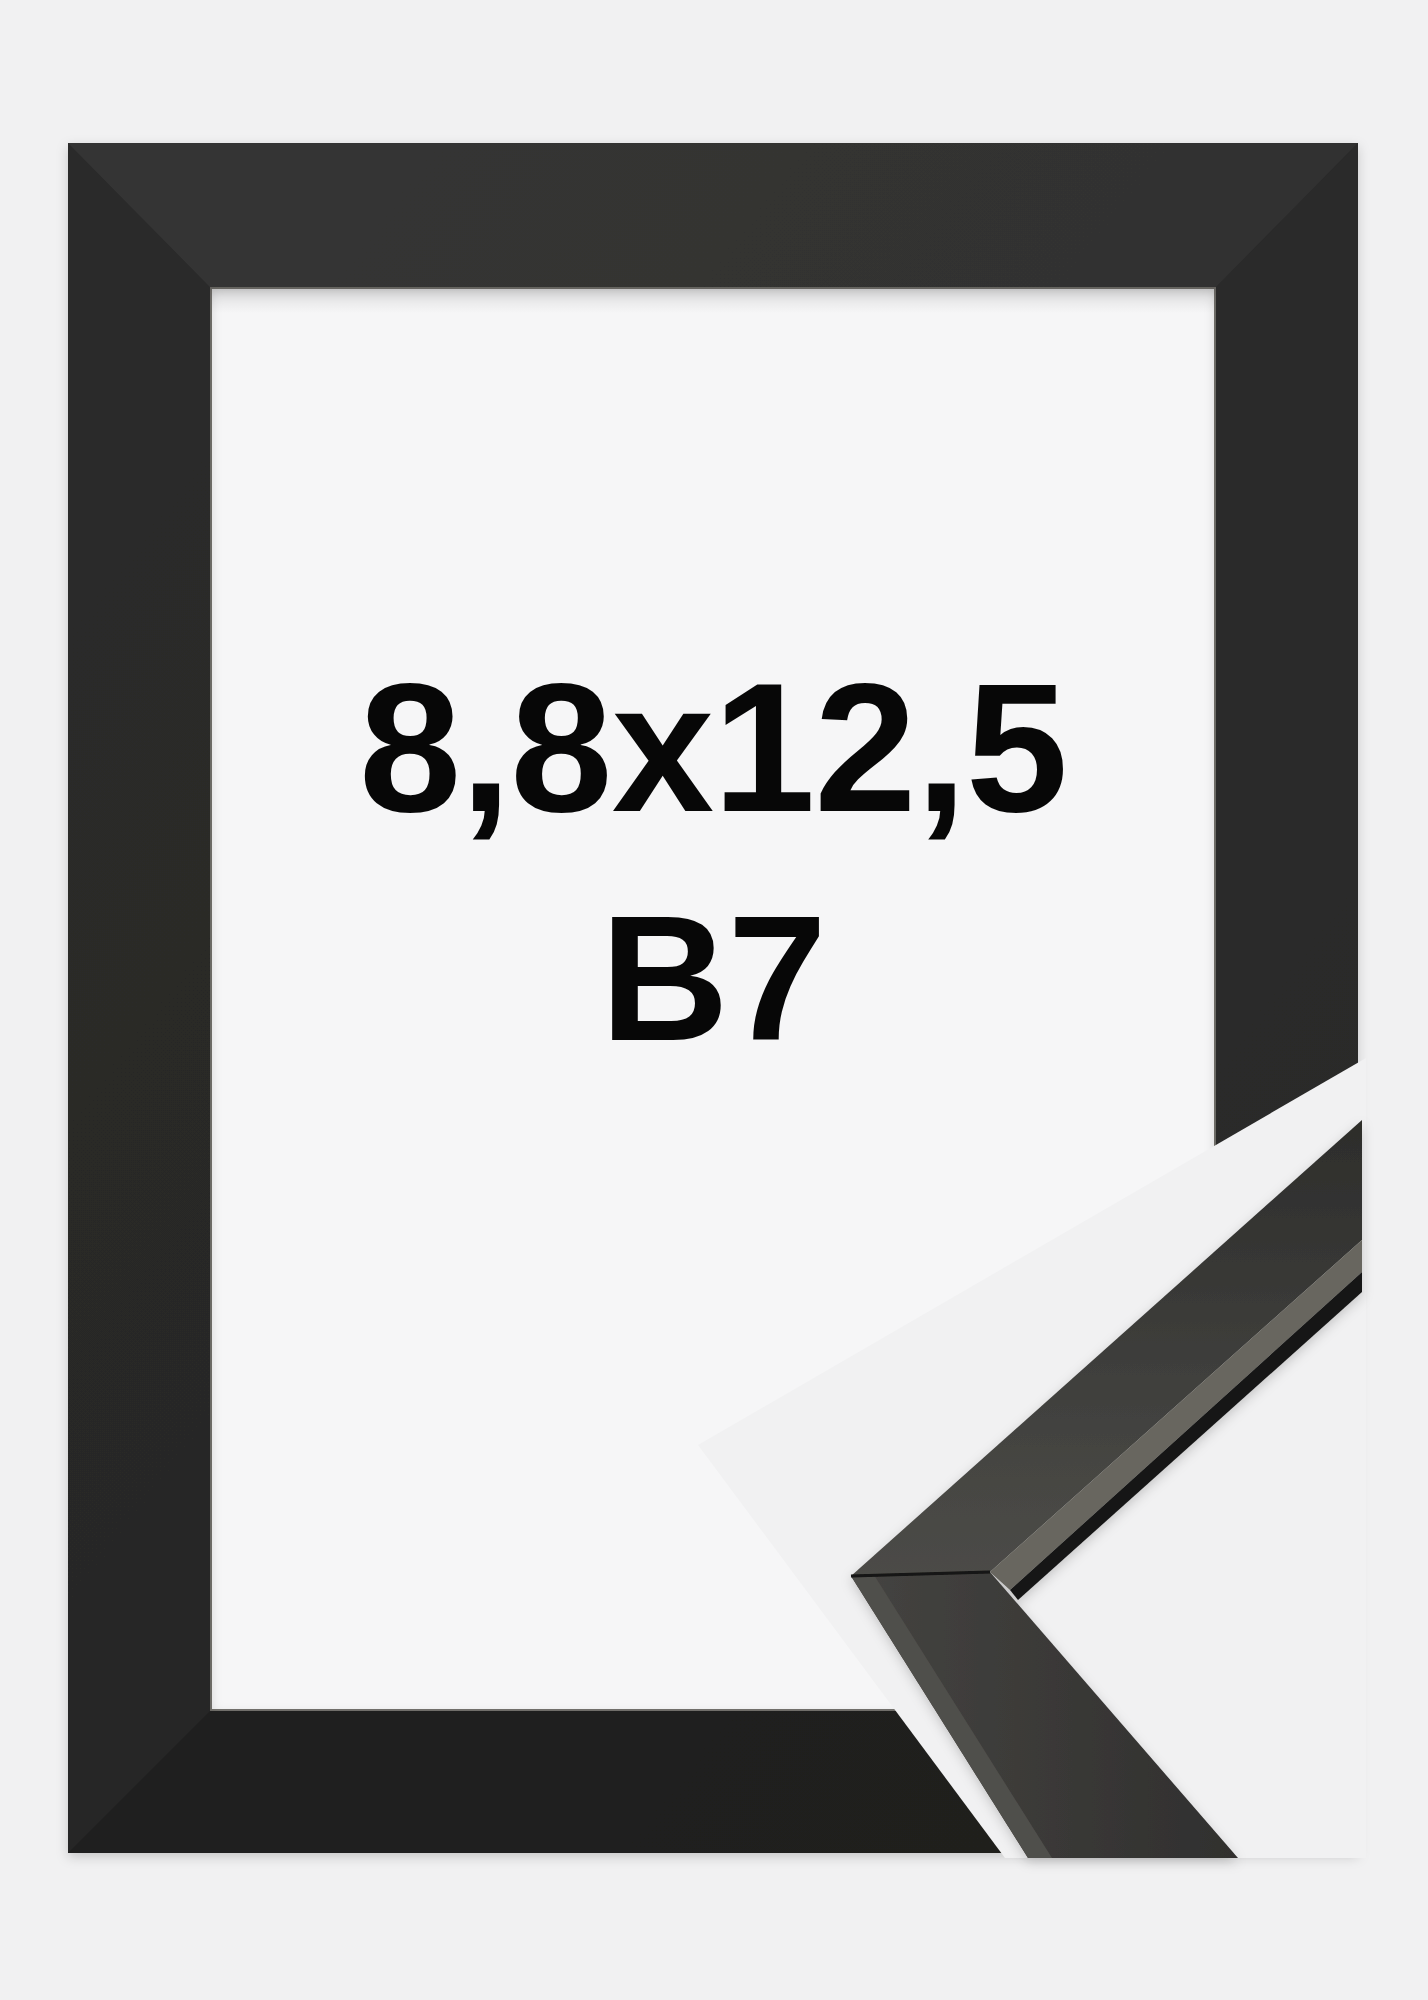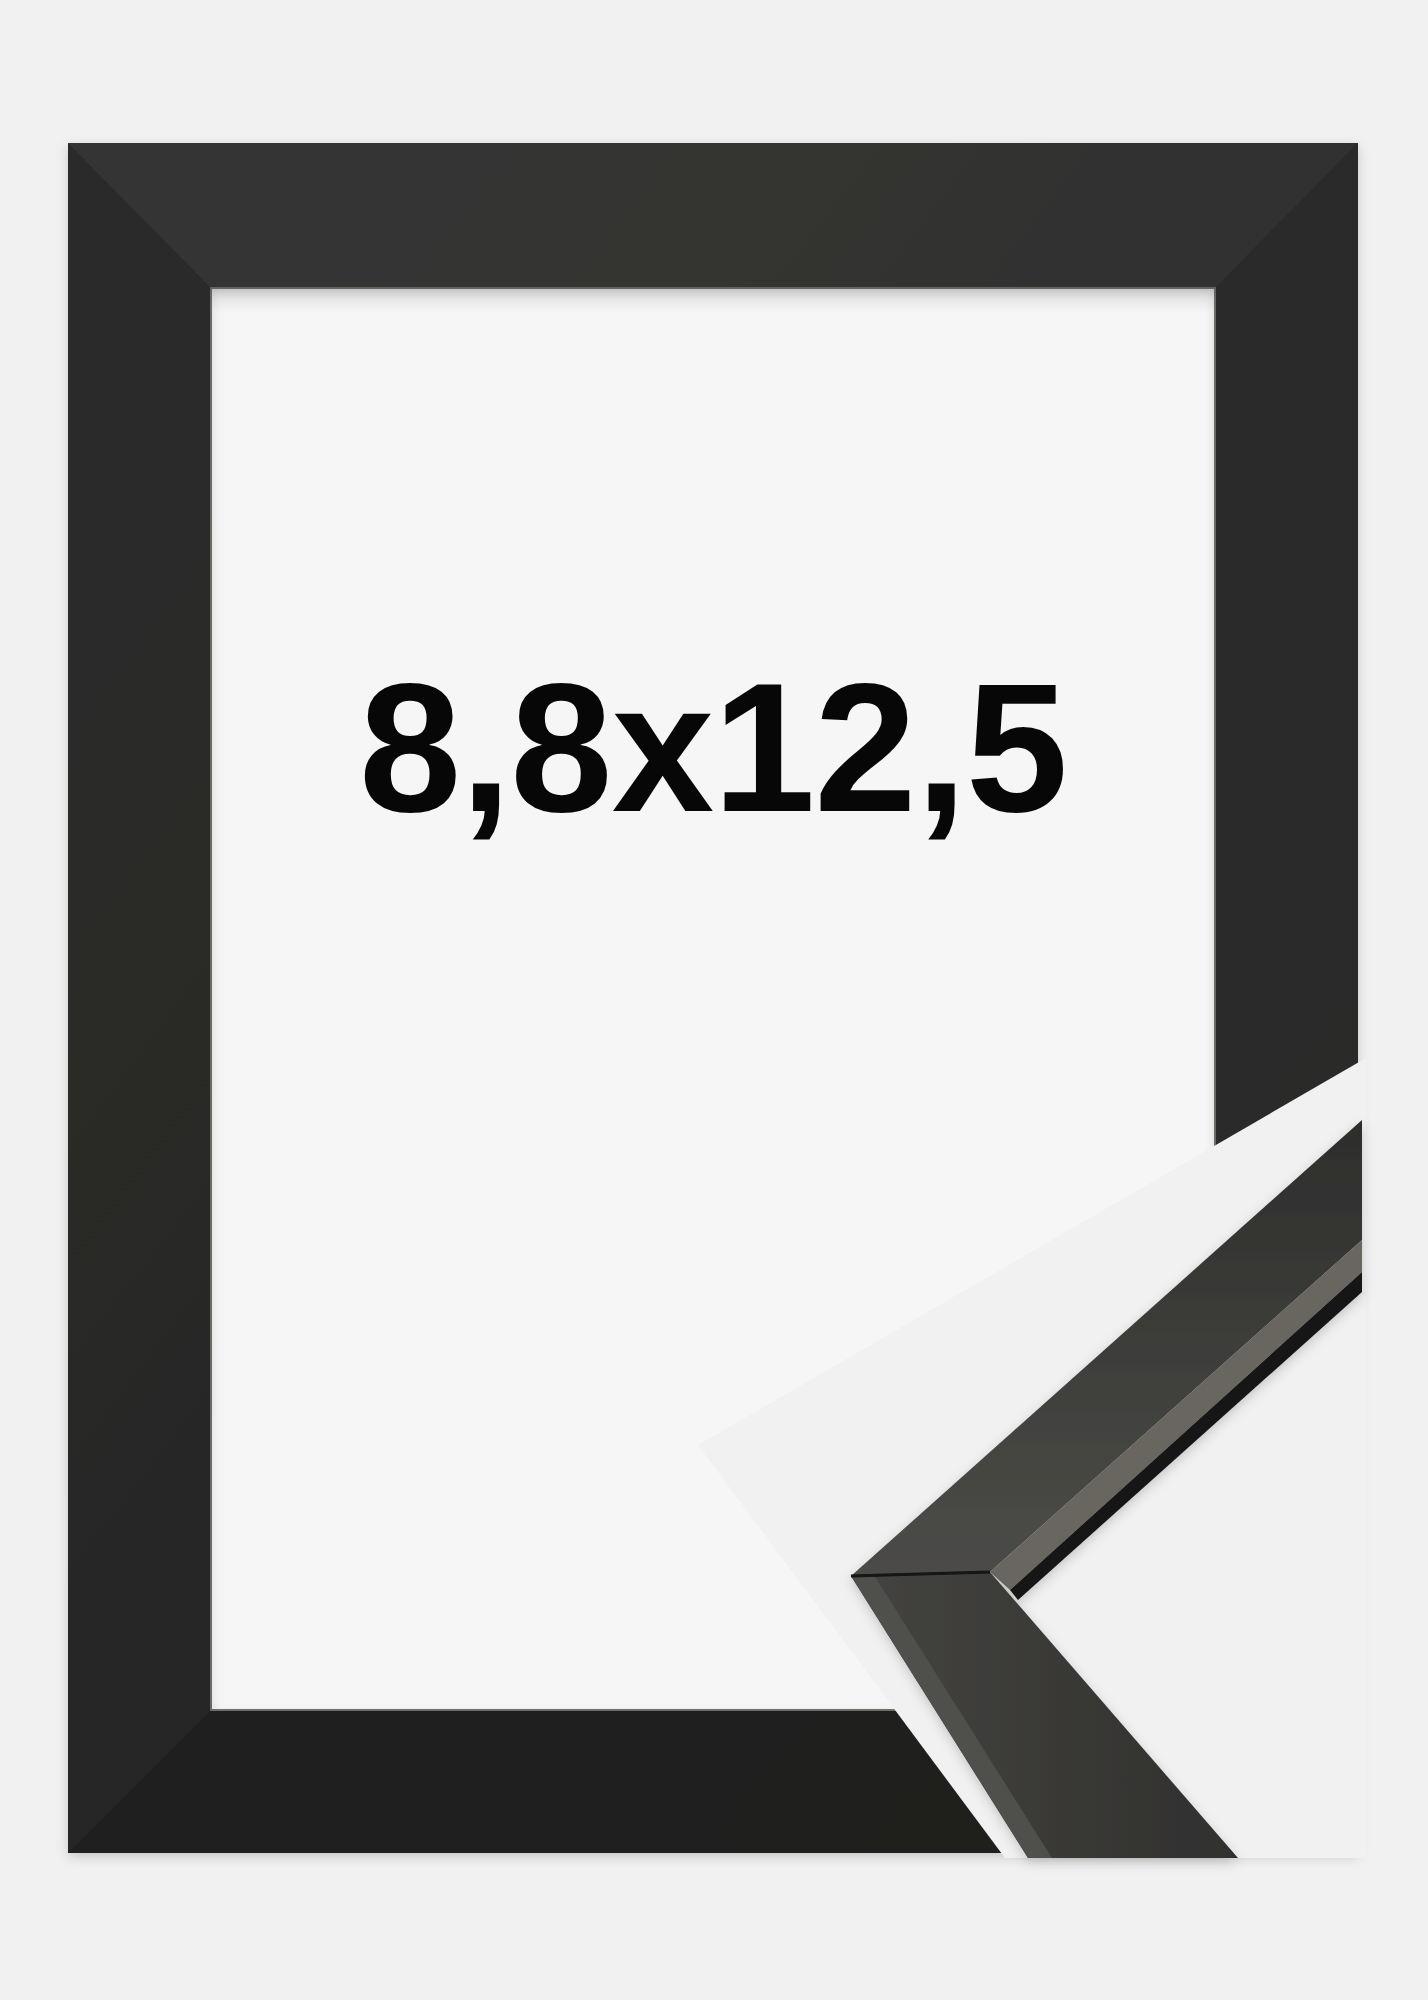--- a/index.html
+++ b/index.html
@@ -78,14 +78,15 @@
       <polygon points="851,1576 990,1572 1238,1858 1028,1858" fill="url(#lowerBarGrad)"></polygon>
 
       <polygon points="851,1576 874,1575 1052,1858 1028,1858" fill="#504f4b"></polygon>
 
       <line x1="851" y1="1576" x2="990" y2="1572" stroke="#141413" stroke-width="3"></line>
     </g>
   </svg>
 
   <div class="label label-size">8,8x12,5</div>
 
+  <div class="label label-format">B7</div>
 
 </div>
 
 </body></html>

